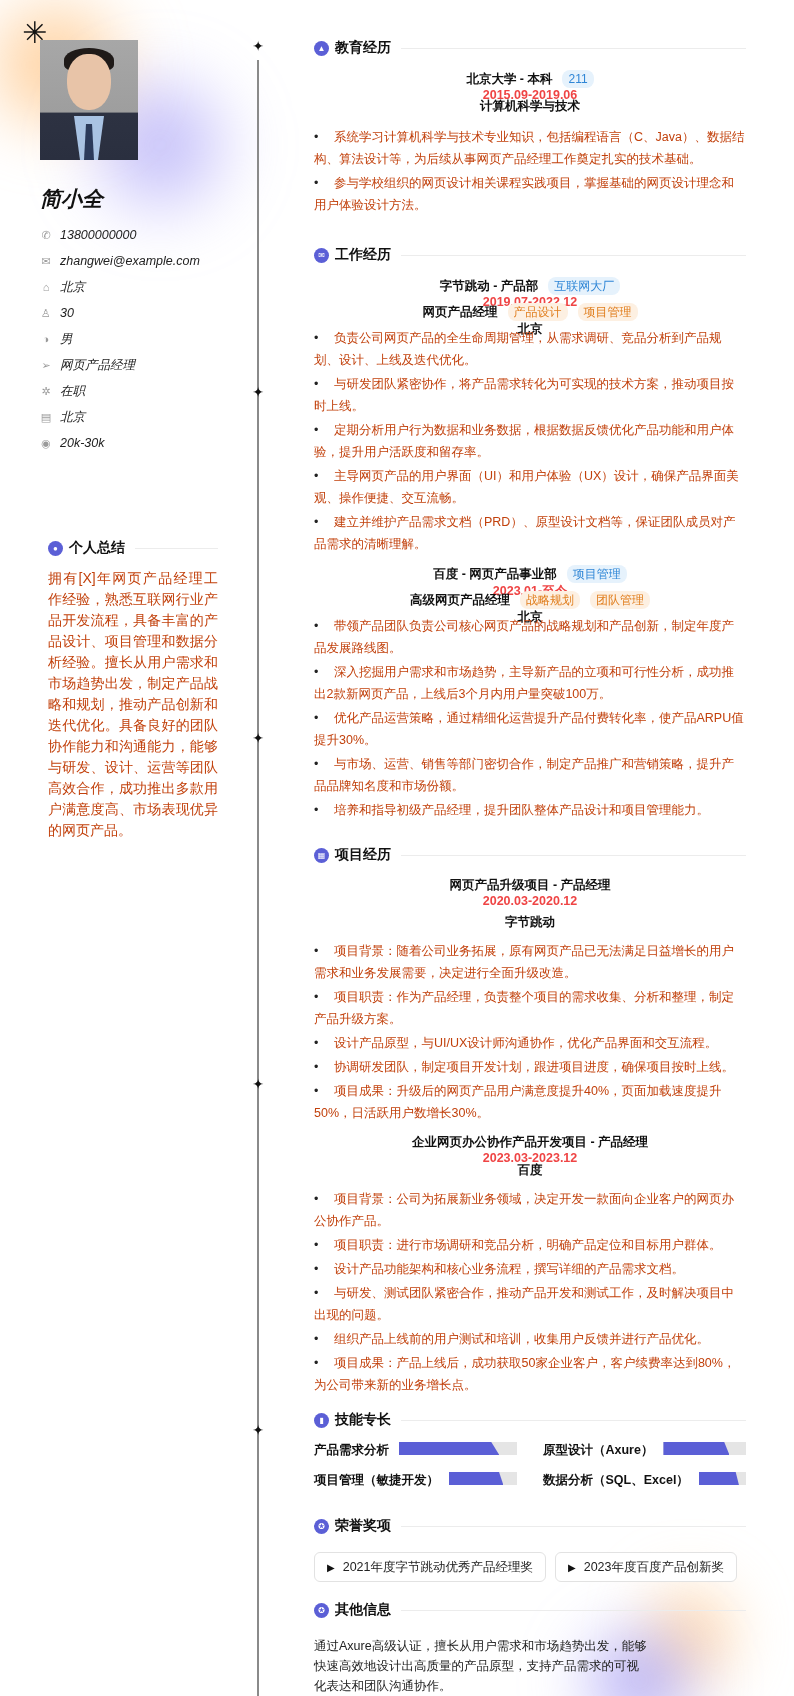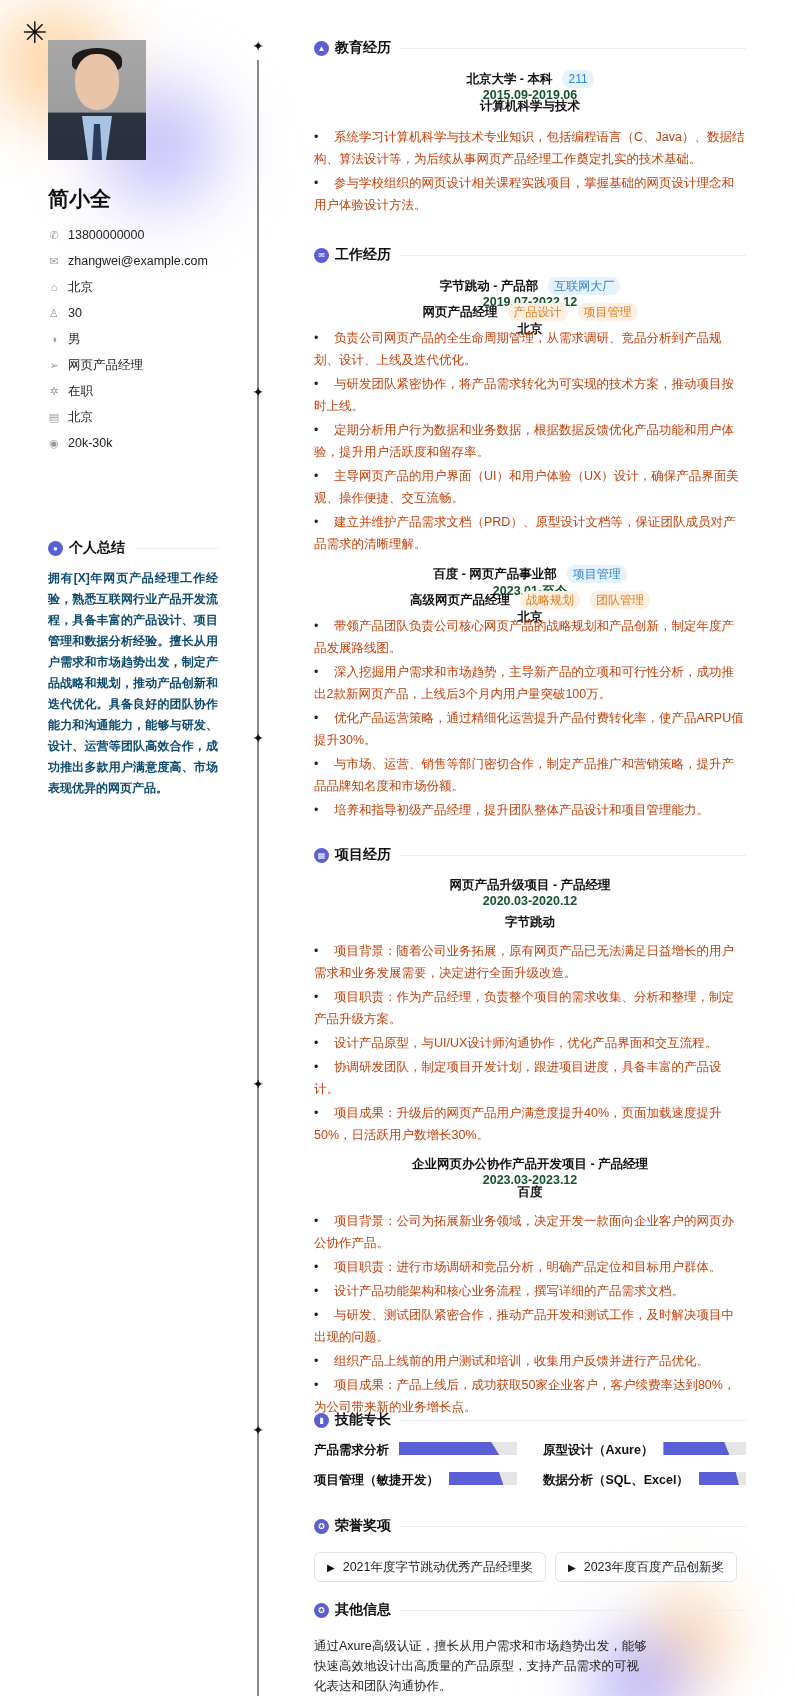--- a/index.html
+++ b/index.html
@@ -8,51 +8,51 @@
 
   .blob { position: absolute; border-radius: 50%; filter: blur(28px); pointer-events: none; }
   .blob-orange-tl { left: -40px; top: -10px; width: 190px; height: 150px; background: radial-gradient(circle, rgba(255,176,90,0.75) 0%, rgba(255,200,140,0.35) 50%, rgba(255,255,255,0) 75%); }
   .blob-purple-tl { left: 70px; top: 60px; width: 180px; height: 170px; background: radial-gradient(circle, rgba(120,110,240,0.55) 0%, rgba(160,150,250,0.25) 50%, rgba(255,255,255,0) 75%); }
   .blob-orange-br { left: 640px; top: 1560px; width: 100px; height: 150px; background: radial-gradient(circle, rgba(255,176,90,0.7) 0%, rgba(255,210,160,0.3) 50%, rgba(255,255,255,0) 75%); }
   .blob-purple-br { left: 560px; top: 1620px; width: 160px; height: 120px; background: radial-gradient(circle, rgba(110,100,235,0.65) 0%, rgba(160,150,250,0.3) 50%, rgba(255,255,255,0) 75%); }
 
   .asterisk { position: absolute; left: 22px; top: 18px; font-size: 30px; line-height: 30px; color: #111; font-weight: bold; }
 
   
-  .left { position: absolute; left: 48px; top: 40px; width: 170px; }
+  .left { position: absolute; left: 40px; top: 40px; width: 170px; font-style: italic; }
   .photo { width: 98px; height: 120px; background: linear-gradient(180deg, #a7a7a7 0%, #9e9e9e 60%, #2d3242 61%, #2a2f3f 100%); position: relative; overflow: hidden; }
   .photo .face { position: absolute; left: 27px; top: 14px; width: 44px; height: 56px; border-radius: 45% 45% 48% 48%; background: #e8c4a8; }
   .photo .hair { position: absolute; left: 24px; top: 8px; width: 50px; height: 24px; border-radius: 50% 50% 30% 30%; background: #1f1a18; }
   .photo .collar { position: absolute; left: 34px; top: 76px; width: 30px; height: 44px; background: #a9c3e3; clip-path: polygon(0 0, 100% 0, 80% 100%, 20% 100%); }
   .photo .tie { position: absolute; left: 44px; top: 84px; width: 10px; height: 36px; background: #2b3a5a; clip-path: polygon(20% 0, 80% 0, 100% 100%, 0 100%); }
 
   .name { margin-top: 24px; font-size: 21px; font-weight: bold; color: #111; height: 30px; line-height: 30px; }
   .info-list { margin-top: 8px; }
   .info-row { display: flex; align-items: center; height: 26px; font-size: 12.5px; color: #222; }
   .info-row .ic { width: 12px; height: 12px; margin-right: 8px; color: #9a9a9a; font-size: 11px; line-height: 12px; text-align: center; }
 
   .summary { position: absolute; left: 48px; top: 538px; width: 170px; }
   .summary-head { display: flex; align-items: center; height: 20px; }
-  .summary-text { margin-top: 10px; font-size: 12px; line-height: 21px; color: #0c4a6e; text-align: justify; font-weight: bold; }
+  .summary-text { margin-top: 10px; font-size: 14px; line-height: 21px; color: #c2410c; text-align: justify; }
 
   .sec-icon { width: 15px; height: 15px; border-radius: 50%; background: #5b5fd6; color: #fff; font-size: 8px; line-height: 15px; text-align: center; margin-right: 6px; flex: none; }
   .sec-title { font-size: 14px; font-weight: bold; color: #111; white-space: nowrap; }
   .sec-line { flex: 1; height: 1px; background: #ececec; margin-left: 10px; }
 
   
   .timeline { position: absolute; left: 257px; top: 60px; width: 2px; height: 1636px; background: #8a8a8a; }
   .tl-star { position: absolute; left: 251px; font-size: 14px; line-height: 14px; color: #111; width: 14px; text-align: center; }
 
   
   .right { position: absolute; left: 314px; width: 432px; }
   .section-head { display: flex; align-items: center; height: 20px; }
   .row { display: flex; align-items: center; justify-content: space-between; height: 20px; flex-direction: column; }
   .row-left { display: flex; align-items: center; }
   .bold { font-size: 12.5px; font-weight: bold; color: #111; }
-  .date { font-size: 12.5px; font-weight: bold; color: #14532d; }
+  .date { font-size: 12.5px; font-weight: bold; color: #ef4444; }
   .tag { font-size: 12px; padding: 1px 6px; margin-left: 10px; border-radius: 8px; line-height: 16px; }
   .tag-blue { background: #e6f2fc; color: #2f86d6; }
   .tag-orange { background: #fdf0e2; color: #e07d1c; }
   .bullets { list-style: none; margin-top: 4px; }
   .bullets li { font-size: 12.5px; line-height: 22px; color: #c2410c; margin-bottom: 2px; }
   .bullets li::before { content: "•"; display: inline-block; width: 20px; color: #222; }
 
   .skills { display: grid; grid-template-columns: 1fr 1fr; column-gap: 26px; row-gap: 12px; margin-top: 12px; }
   .skill { display: flex; height: 18px; }
   .skill-label { font-size: 12.5px; font-weight: bold; color: #111; white-space: nowrap; margin-right: 10px; }
@@ -231,21 +231,21 @@
       <span class="bold">网页产品升级项目 - 产品经理</span>
       <span class="date">2020.03-2020.12</span>
     </div>
     <div class="row" style="margin-top:17px">
       <span class="bold">字节跳动</span>
     </div>
     <ul class="bullets" style="margin-top:6px">
       <li>项目背景：随着公司业务拓展，原有网页产品已无法满足日益增长的用户需求和业务发展需要，决定进行全面升级改造。</li>
       <li>项目职责：作为产品经理，负责整个项目的需求收集、分析和整理，制定产品升级方案。</li>
       <li>设计产品原型，与UI/UX设计师沟通协作，优化产品界面和交互流程。</li>
-      <li>协调研发团队，制定项目开发计划，跟进项目进度，具备丰富的产品设计。</li>
+      <li>协调研发团队，制定项目开发计划，跟进项目进度，确保项目按时上线。</li>
       <li>项目成果：升级后的网页产品用户满意度提升40%，页面加载速度提升50%，日活跃用户数增长30%。</li>
     </ul>
   </div>
   <div style="margin-top:10px">
     <div class="row">
       <span class="bold">企业网页办公协作产品开发项目 - 产品经理</span>
       <span class="date">2023.03-2023.12</span>
     </div>
     <div class="row" style="margin-top:8px">
       <span class="bold">百度</span>

